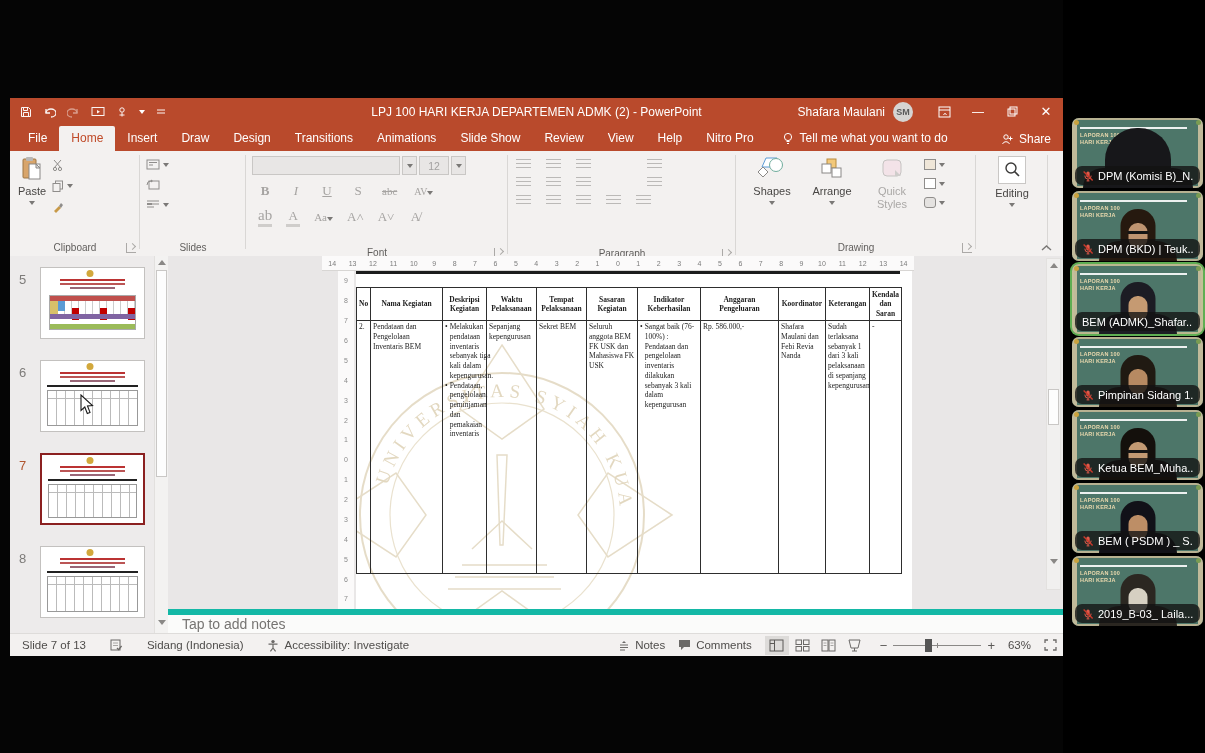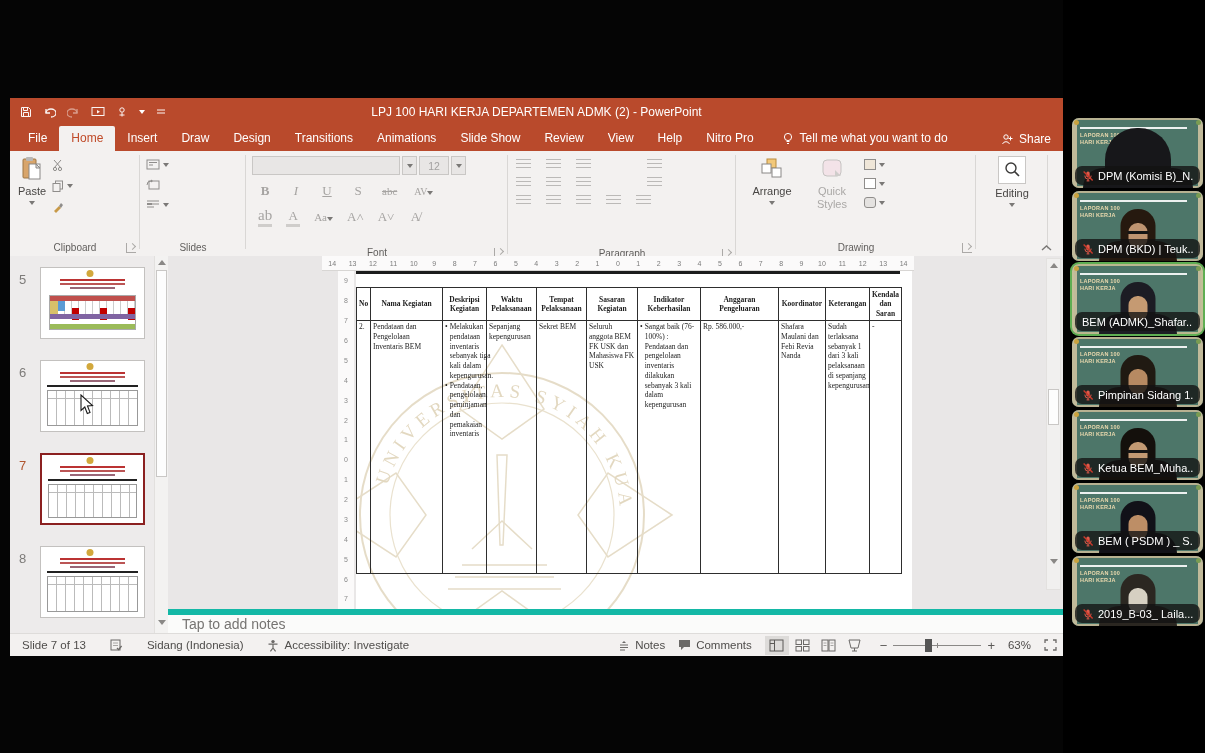--- a/index.html
+++ b/index.html
@@ -223,20 +223,38 @@
             </svg>
         </span>
         <span class="caret" style="border-top-color:#fff"></span>
         <span class="qicon">
           <svg width="10" height="10">
               <path d="M1 3 h8 M1 6 h8" stroke="#fff"></path>
             </svg>
         </span>
       </div>
       <div class="tb-title">LPJ 100 HARI KERJA DEPARTEMEN ADMK (2) - PowerPoint</div>
+      <div class="tb-right">
+        <span class="acct-name">Shafara Maulani</span>
+        <span class="avatar">SM</span>
+        <span class="winbtn">
+          <svg width="13" height="12">
+              <rect x="1" y="1" width="11" height="10" stroke="#fff" fill="none"></rect>
+              <path d="M1 4 h11 M5.5 9 l1.5-1.8 1.5 1.8" stroke="#fff" fill="none"></path>
+            </svg>
+        </span>
+        <span class="winbtn">—</span>
+        <span class="winbtn">
+          <svg width="11" height="11">
+              <rect x="3" y="1" width="7" height="7" stroke="#fff" fill="none"></rect>
+              <rect x="1" y="3" width="7" height="7" stroke="#fff" fill="none"></rect>
+            </svg>
+        </span>
+        <span class="winbtn close">✕</span>
+      </div>
     </div>
 
     <div class="tabbar">
 
         <div class="tab">File</div>
 
         <div class="tab active">Home</div>
 
         <div class="tab">Insert</div>
 
@@ -390,20 +408,29 @@
           <span class="licon"></span>
           <span class="licon"></span>
           <span class="licon"></span>
           <span class="licon"></span>
         </div>
         <span class="glabel">Paragraph</span>
         <span class="dlaunch"></span>
       </div>
 
       <div class="rgroup g-draw">
+        <div class="bigbtn shapebtn">
+          <svg width="30" height="26">
+            <path d="M9 2 h11 l-4 9 h-11 z" fill="#fff" stroke="#5b9bd5"></path>
+            <circle cx="19" cy="9" r="6.5" fill="#fff" stroke="#70ad9d"></circle>
+            <path d="M6 11 l5 5 -5 5 -5 -5 z" fill="#fff" stroke="#8a8886"></path>
+          </svg>
+          <span>Shapes</span>
+          <span class="caret"></span>
+        </div>
         <div class="bigbtn shapebtn">
           <svg width="26" height="26">
             <rect x="8" y="3" width="9" height="9" fill="#f2c879" stroke="#b98c3e"></rect>
             <rect x="3" y="8" width="9" height="9" fill="#fff" stroke="#8a8886"></rect>
             <rect x="13" y="12" width="9" height="9" fill="#fff" stroke="#8a8886"></rect>
           </svg>
           <span>Arrange</span>
           <span class="caret"></span>
         </div>
         <div class="bigbtn shapebtn qsbtn">

